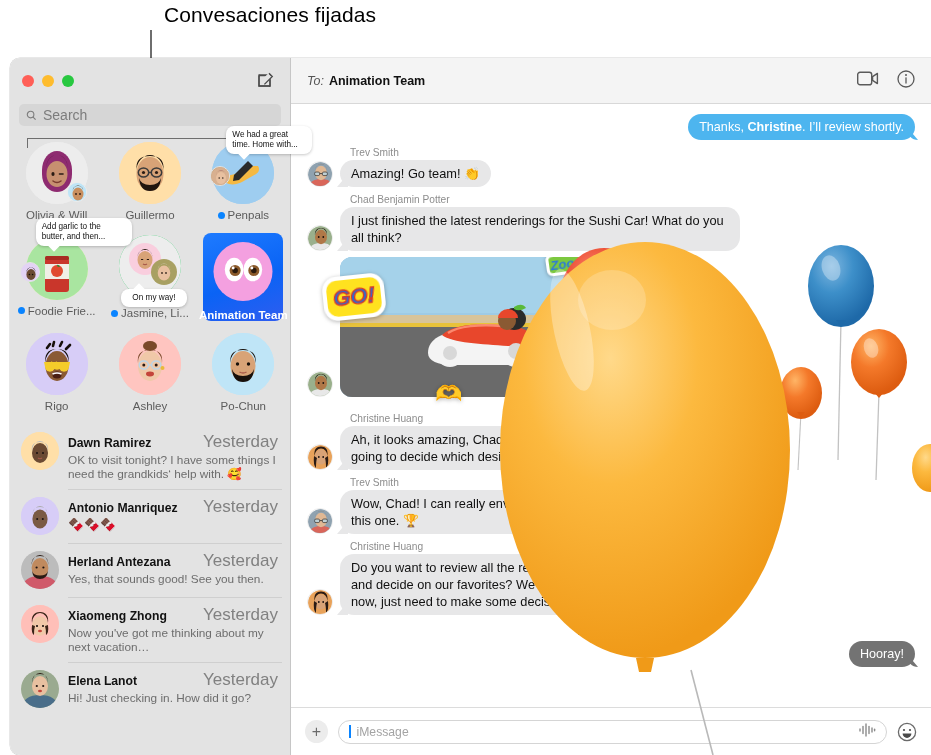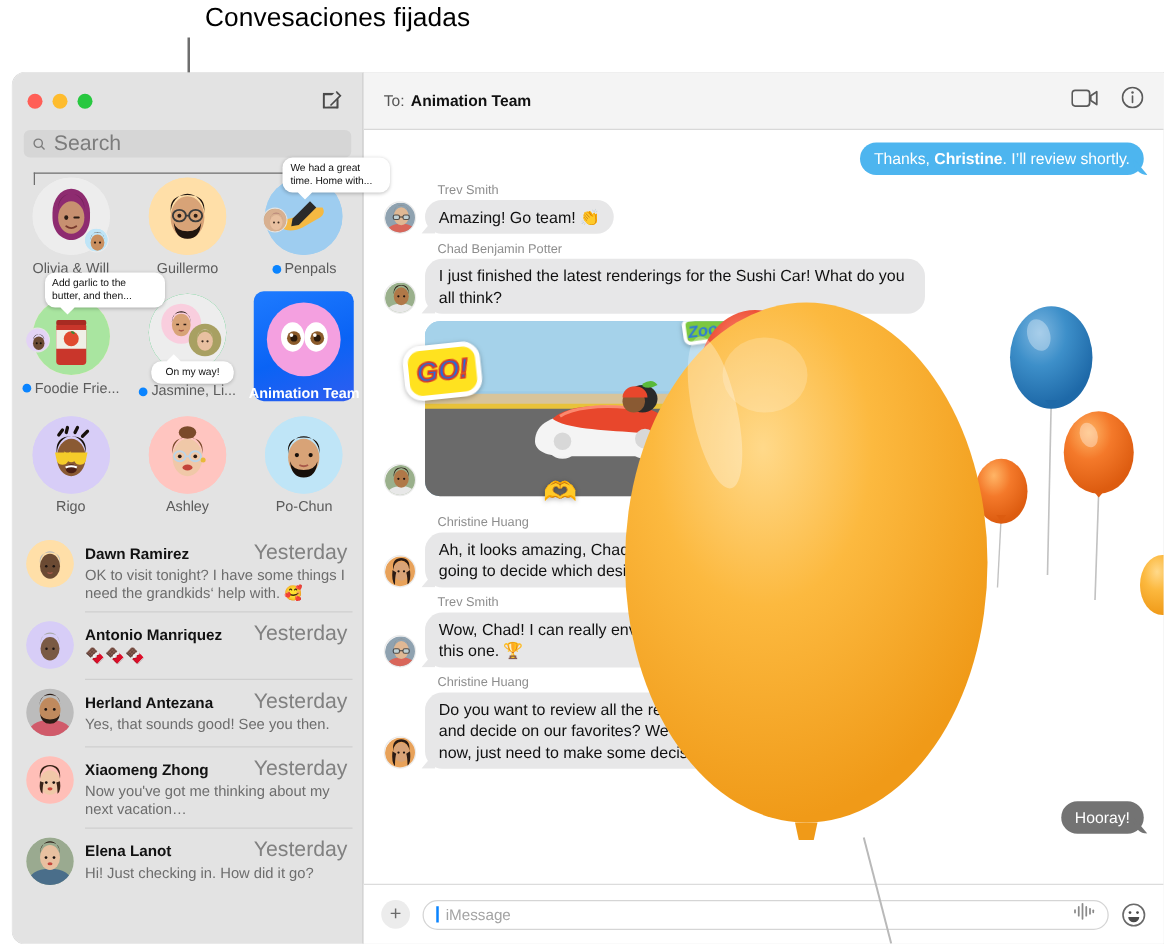--- a/index.html
+++ b/index.html
@@ -54,21 +54,21 @@
   .compose-btn {
     position: absolute; right: 14px; top: 12px;
     width: 20px; height: 20px; cursor: pointer;
   }
 
   .search-wrap { padding: 0 9px 8px 9px; flex: none; }
   .search-box {
     height: 22px; background: #d6d6d6; border-radius: 5px;
     display: flex; align-items: center; gap: 6px; padding: 0 7px;
   }
-  .search-box .ph { font-size: 17px; color: #7c7c7c; }
+  .search-box .ph { font-size: 14px; color: #7c7c7c; }
 
   
   .pin-bracket {
     position: absolute; left: 17px; top: 80px;
     width: 261px; height: 10px;
     border: 1.6px solid #6e6e6e; border-bottom: none;
     pointer-events: none;
   }
 
   .pinned-area {
@@ -142,21 +142,21 @@
   }
   .conv-prev.emoji { font-size: 13px; }
 
   
   .chat { flex: 1; display: flex; flex-direction: column; background: #fff; position: relative; }
   .chat-header {
     height: 46px; flex: none; background: #f4f4f4;
     border-bottom: .5px solid #d8d8d8;
     display: flex; align-items: center; padding: 0 16px;
   }
-  .to-label { font-size: 12.5px; color: #555; margin-right: 5px; }
+  .to-label { font-size: 12.5px; color: #555; margin-right: 5px; font-style: italic; }
   .to-value { font-size: 12.5px; color: #111; font-weight: bold; }
   .hdr-actions { margin-left: auto; display: flex; align-items: center; gap: 18px; }
 
   .chat-body { flex: 1; position: relative; overflow: hidden; padding: 10px 16px 4px 16px; }
 
   .msg-out { display: flex; justify-content: flex-end; }
   .bubble-out {
     background: #4db5ef; color: #fff; font-size: 12.6px; line-height: 16px;
     border-radius: 14px; padding: 5px 11px; max-width: 78%; position: relative;
   }

